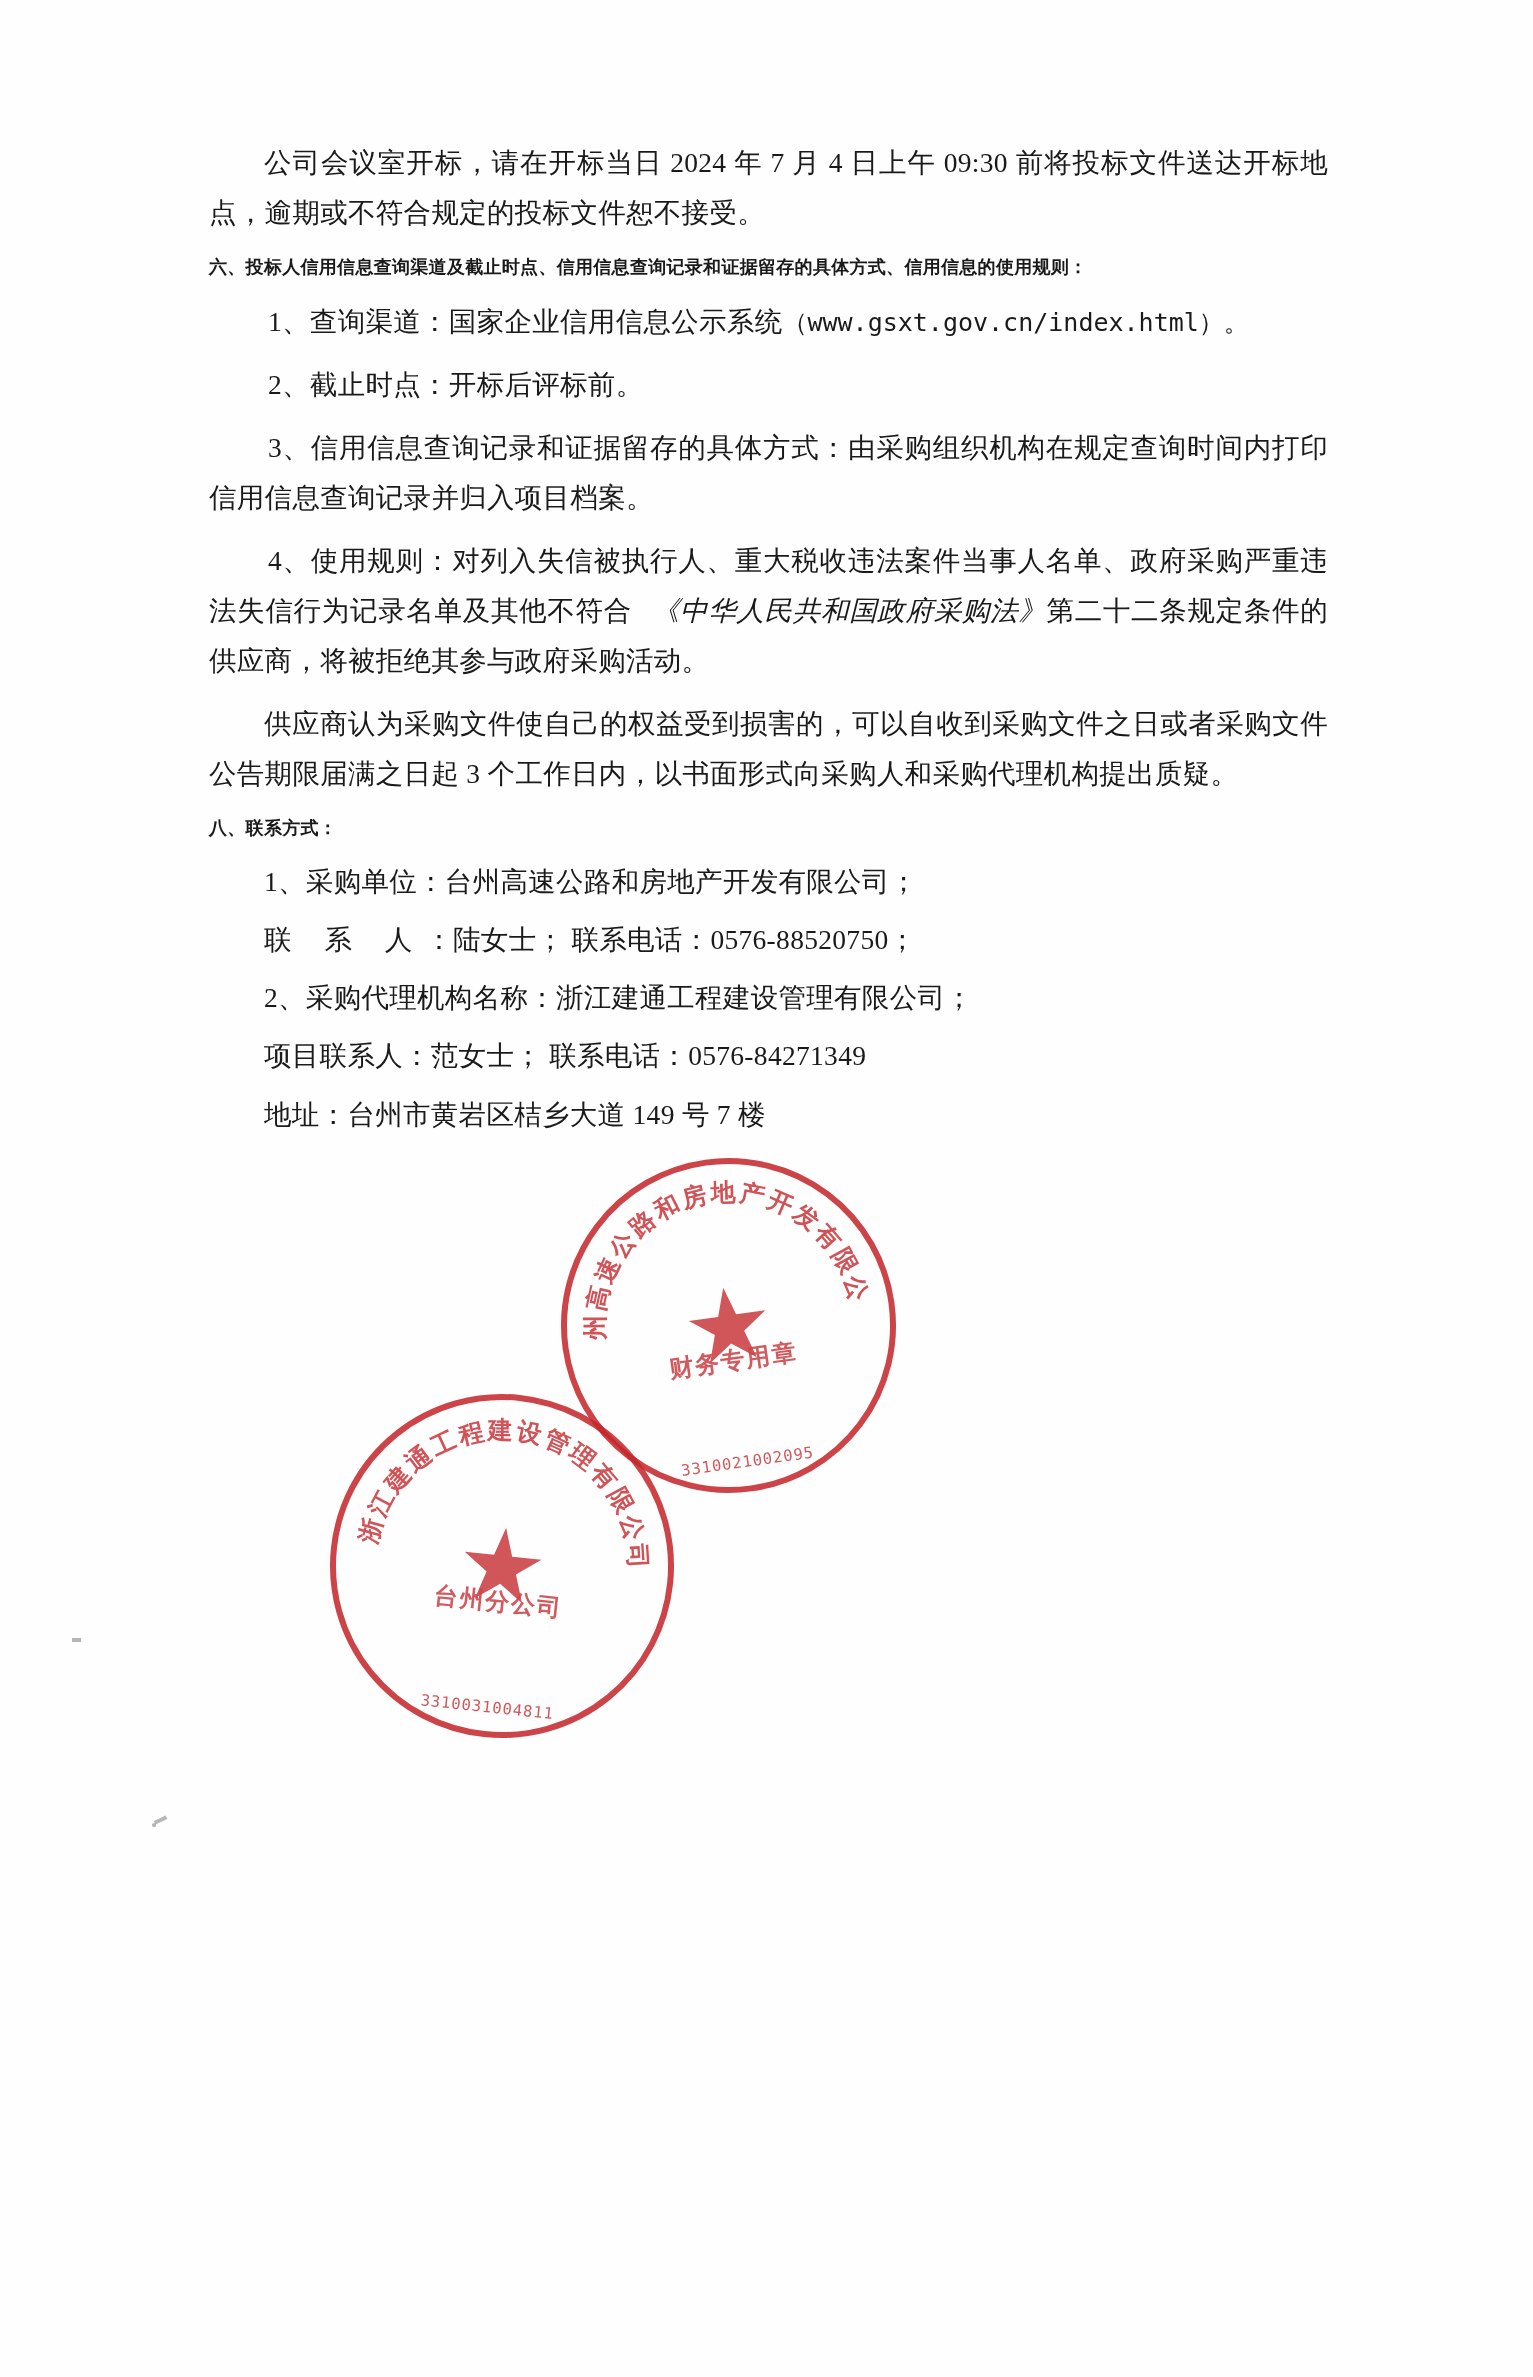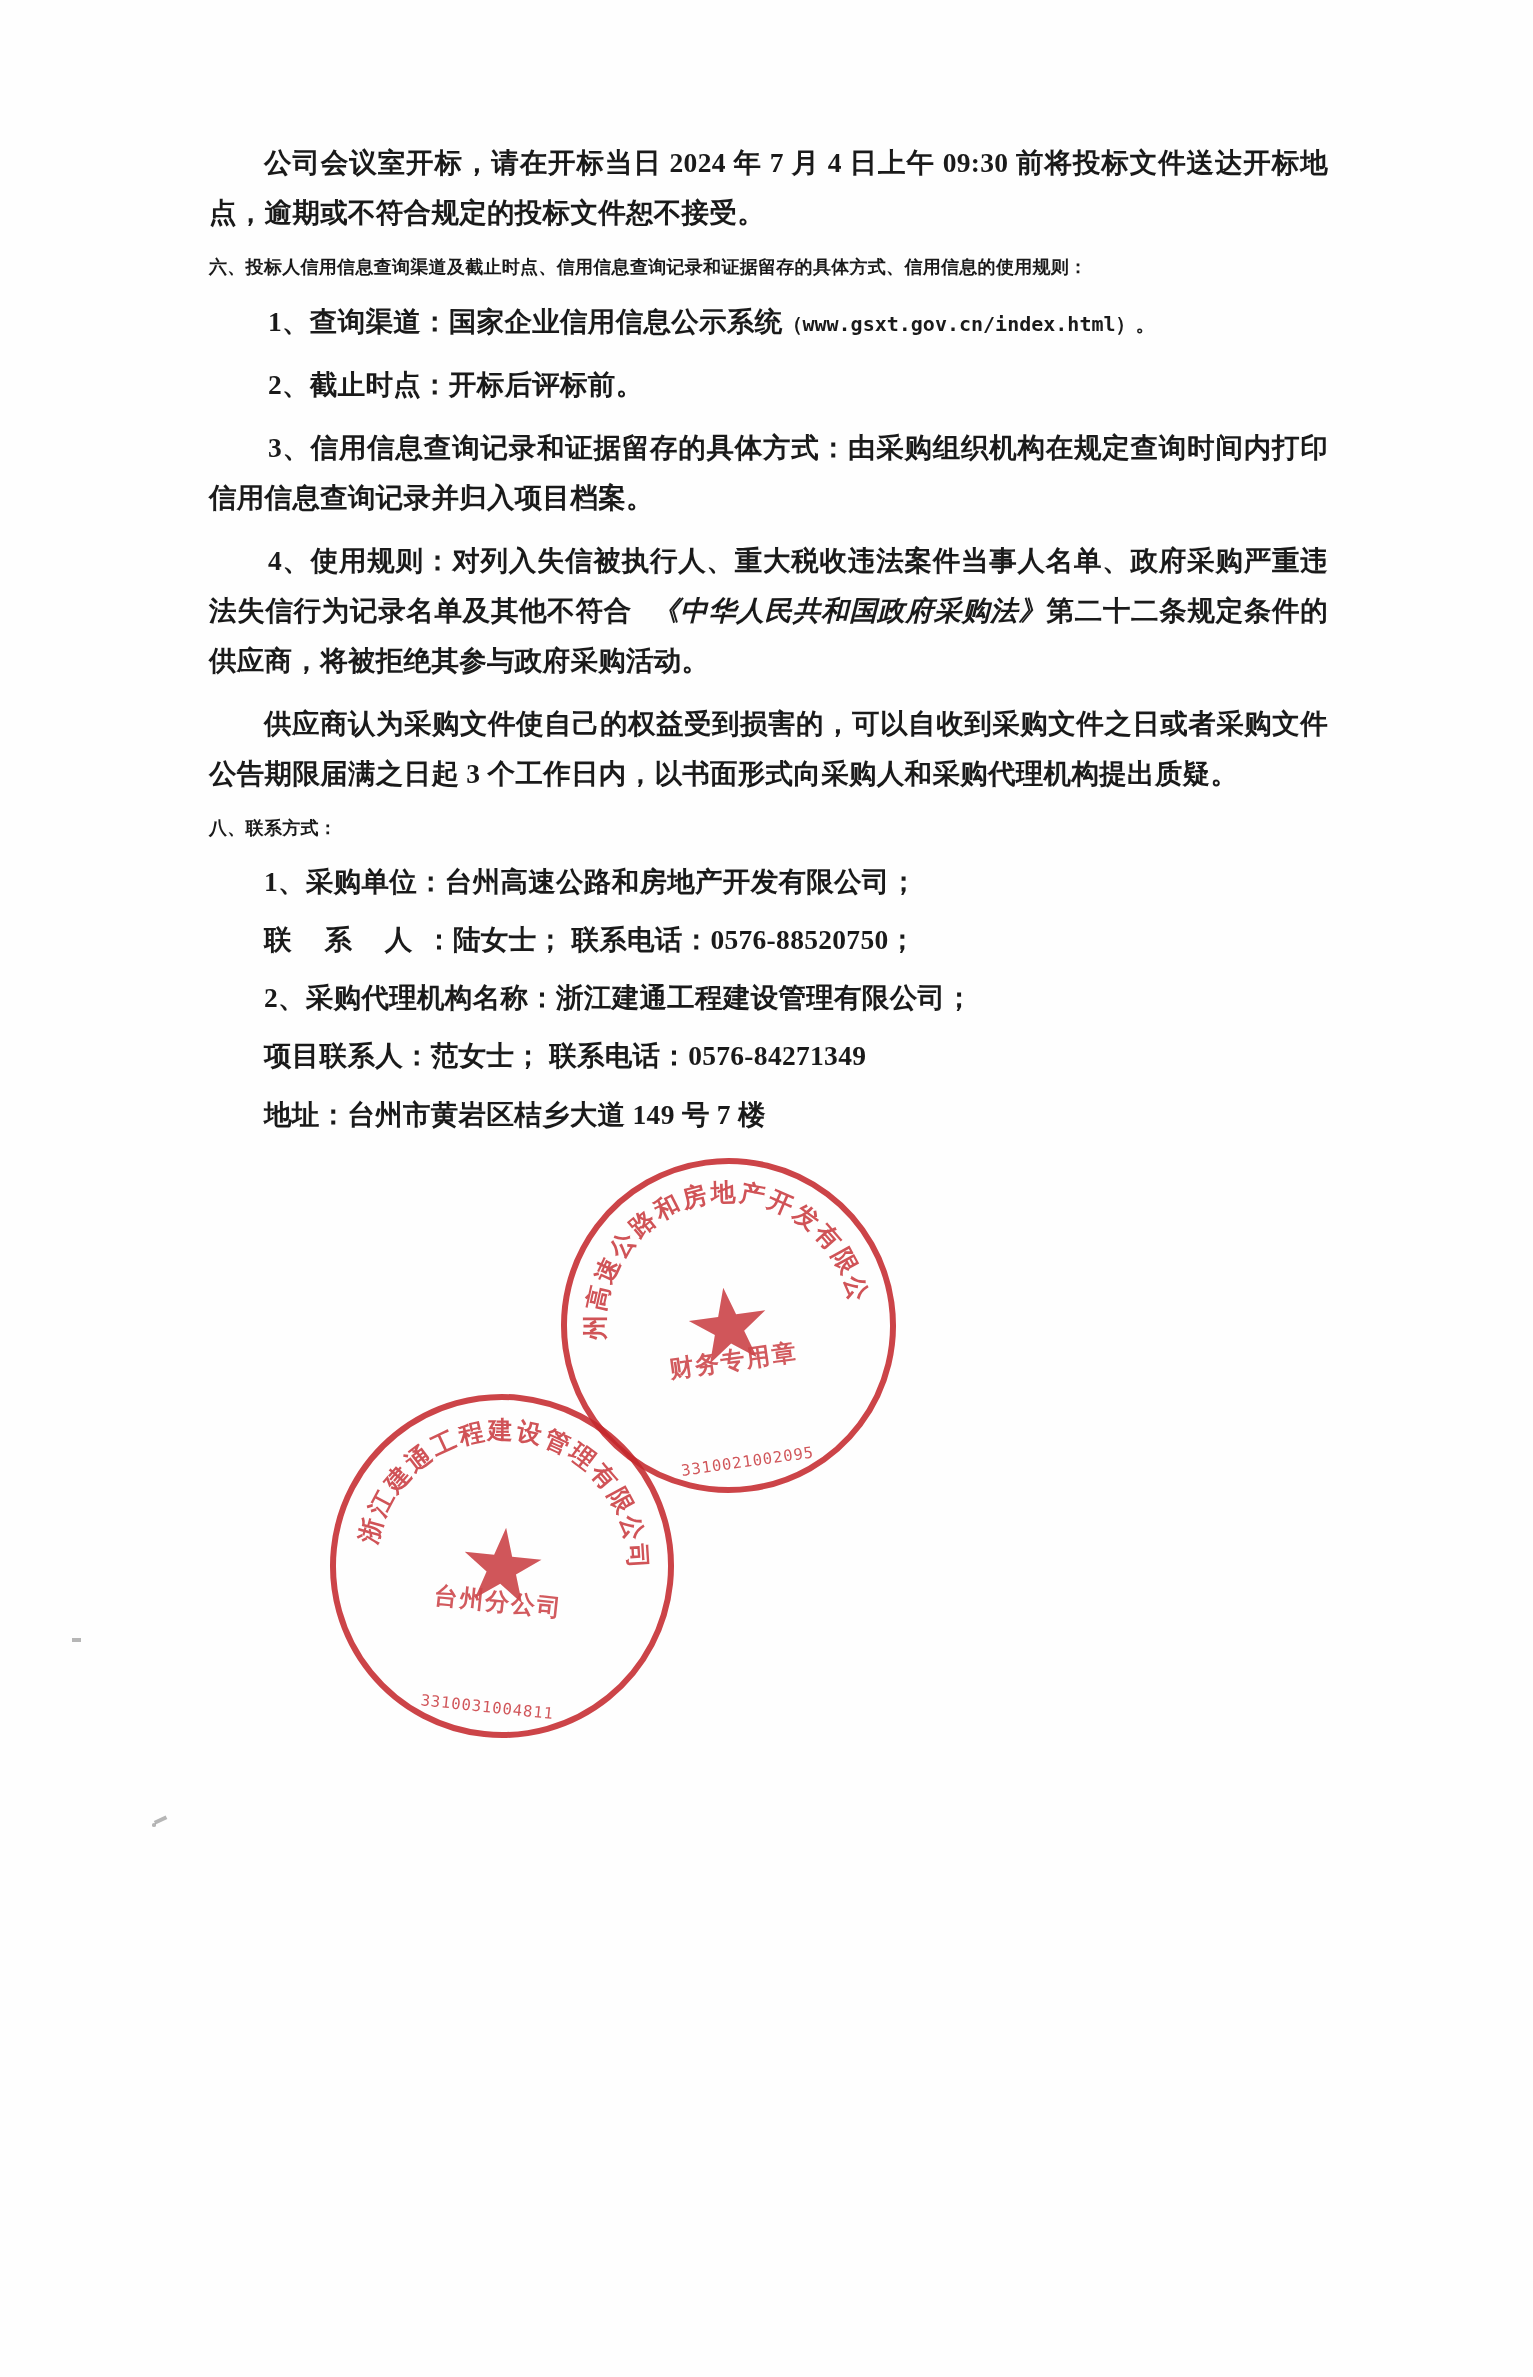--- a/index.html
+++ b/index.html
@@ -28,33 +28,32 @@
     top: 138px;
     width: 1119px;
   }
   p {
     margin: 0 0 13px 0;
     font-size: 27.5px;
     line-height: 1.82;
     letter-spacing: 0.3px;
     text-align: justify;
     text-justify: inter-ideograph;
-    font-weight: bold;
   }
   .indent { text-indent: 55px; }
   .indent2 { text-indent: 59px; }
   .heading {
     font-weight: bold;
     margin: 0 0 13px 0;
     font-size: 18px;
     line-height: 1.82;
   }
   .mono {
     font-family: "DejaVu Sans Mono", "Liberation Mono", monospace;
-    font-size: 20px;
+    font-size: 25px;
     letter-spacing: 0px;
   }
   .italic-book {
     font-style: italic;
     margin-left: 20px;
   }
   .contact-line {
     margin: 0 0 9.2px 0;
     font-size: 27.5px;
     line-height: 1.78;

